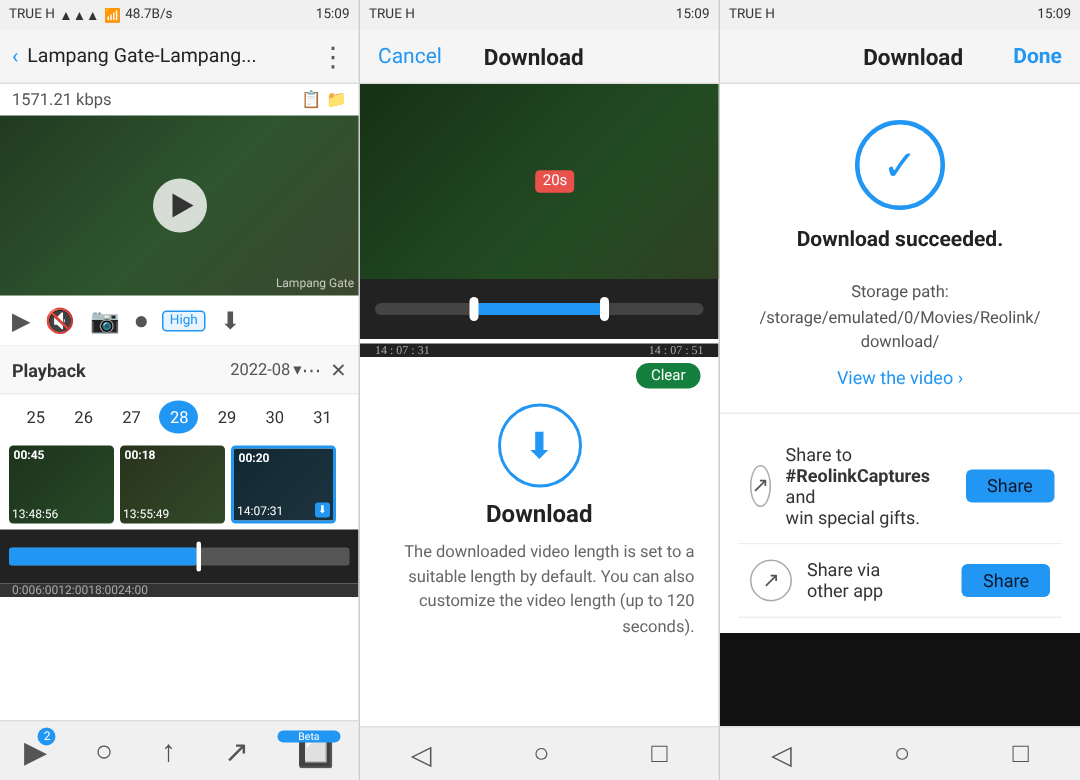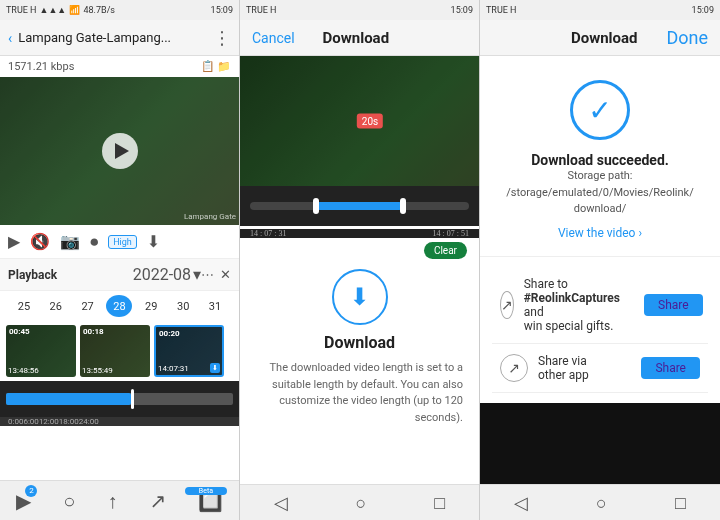--- a/index.html
+++ b/index.html
@@ -59,21 +59,21 @@
       font-size: 11px;
       color: #555;
       background: #fff;
       display: flex;
       align-items: center;
       justify-content: space-between;
     }
 
     .video-thumbnail {
       width: 240px;
-      height: 148px;
+      height: 120px;
       background: linear-gradient(135deg, #2a4a2a 0%, #3a6a3a 50%, #4a5a3a 100%);
       position: relative;
       overflow: hidden;
     }
 
     .video-thumb-overlay {
       position: absolute;
       inset: 0;
       background: rgba(0,0,0,0.2);
       display: flex;
@@ -135,21 +135,21 @@
     .playback-header {
       height: 32px;
       background: #f8f8f8;
       display: flex;
       align-items: center;
       padding: 0 8px;
       border-bottom: 1px solid #eee;
     }
 
     .playback-title { font-size: 12px; font-weight: bold; color: #333; flex: 1; }
-    .playback-month { font-size: 16px; color: #555; display: flex; align-items: center; gap: 2px; }
+    .playback-month { font-size: 11px; color: #555; display: flex; align-items: center; gap: 2px; }
     .ph-icons { display: flex; gap: 6px; }
     .ph-icon { font-size: 13px; color: #555; cursor: pointer; }
 
     .calendar-row {
       display: flex;
       padding: 4px 8px;
       justify-content: space-around;
     }
 
     .cal-day {
@@ -458,21 +458,21 @@
       height: 36px;
       background: #f5f5f5;
       display: flex;
       align-items: center;
       justify-content: space-between;
       padding: 0 12px;
       border-bottom: 1px solid #ddd;
     }
 
     .p3-title { font-size: 15px; font-weight: bold; color: #222; }
-    .p3-done { color: #2196F3; font-size: 18px; cursor: pointer; font-weight: normal; text-align: center; }
+    .p3-done { color: #2196F3; font-size: 14px; cursor: pointer; font-weight: bold; text-align: center; }
 
     .p3-success-area {
       display: flex;
       flex-direction: column;
       align-items: center;
       padding: 24px 16px 16px;
       border-bottom: 1px solid #eee;
     }
 
     .p3-check-circle {
@@ -485,21 +485,21 @@
       justify-content: center;
       color: #2196F3;
       font-size: 28px;
       margin-bottom: 12px;
     }
 
     .p3-success-title {
       font-size: 14px;
       font-weight: bold;
       color: #222;
-      margin-bottom: 0;
+      margin-bottom: 19px;
     }
 
     .p3-storage-label {
       font-size: 11px;
       color: #555;
       text-align: center;
       line-height: 1.5;
       margin-bottom: 8px;
     }
 
@@ -539,21 +539,21 @@
     }
 
     .p3-share-text {
       flex: 1;
       font-size: 12px;
       color: #333;
     }
 
     .p3-share-btn {
       background: #2196F3;
-      color: #4c1d95;
+      color: #0f172a;
       font-size: 12px;
       padding: 4px 14px;
       border-radius: 4px;
       cursor: pointer;
       margin-left: 24px;
     }
 
     .p3-black-area {
       flex: 1;
       background: #111;

